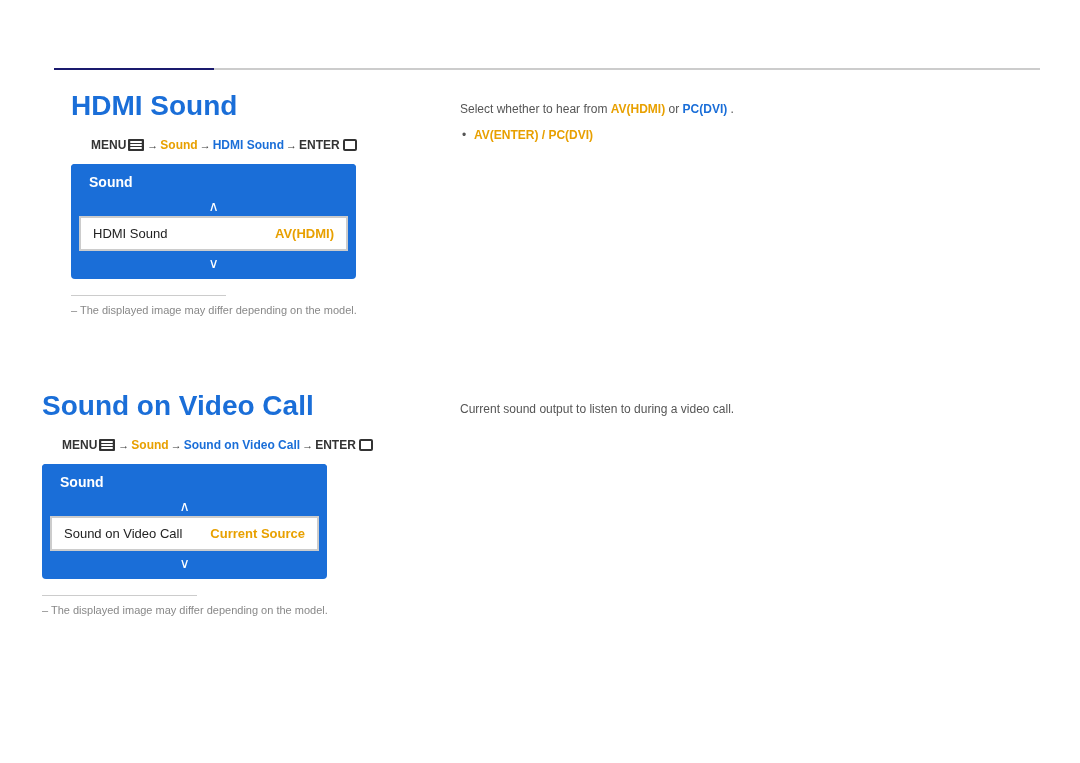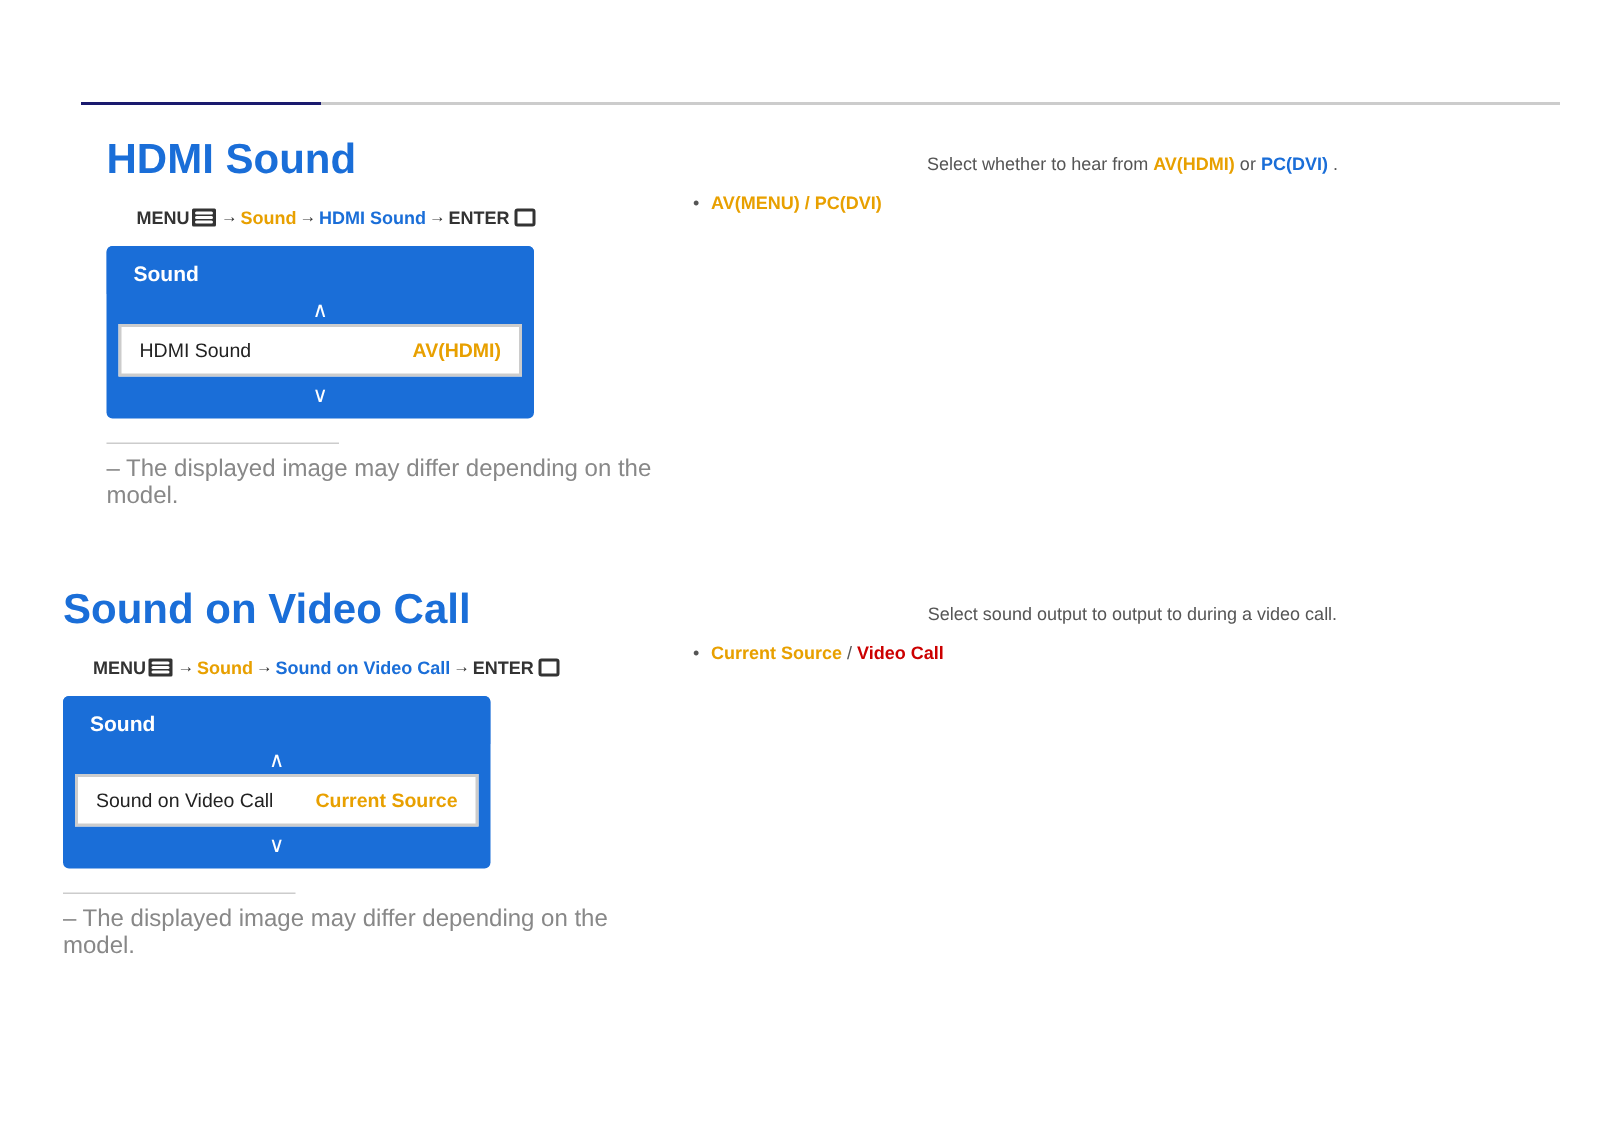--- a/index.html
+++ b/index.html
@@ -156,38 +156,37 @@
     }
 
     .divider-short {
       width: 155px;
       height: 1px;
       background: #cccccc;
       margin-bottom: 8px;
     }
 
     .note-text {
-      font-size: 16px;
+      font-size: 11px;
       color: #888;
     }
 
     
     .desc-hdmi {
       position: absolute;
       top: 100px;
       left: 460px;
       width: 590px;
     }
 
     .desc-text {
       font-size: 12px;
       color: #555;
       margin-bottom: 8px;
       line-height: 1.5;
-      text-align: center;
     }
 
     .desc-text .highlight-orange {
       color: #e8a000;
       font-weight: bold;
     }
 
     .desc-text .highlight-blue {
       color: #1a6ed8;
       font-weight: bold;
@@ -297,21 +296,21 @@
     <span> </span>
     <span class="highlight-orange">AV(HDMI)</span>
     <span> </span>
     <span>or</span>
     <span> </span>
     <span class="highlight-blue">PC(DVI)</span>
     <span>.</span>
   </p>
   <ul class="bullet-list">
     <li>
-      <span class="highlight-orange">AV(MENU) / PC(DVI)</span>
+      <span class="highlight-orange">AV(ENTER) / PC(DVI)</span>
     </li>
   </ul>
 </div>
 
 <div class="section-svc">
 
   <div class="section-title-svc">Sound on Video Call</div>
 
   <div class="menu-path">
     <span class="normal">MENU</span>
@@ -334,21 +333,14 @@
     </div>
     <div class="tv-menu-chevron-down"><span class="chevron-down"></span></div>
   </div>
 
   <div class="divider-short"></div>
   <div class="note-text">– The displayed image may differ depending on the model.</div>
 
 </div>
 
 <div class="desc-svc">
-  <p class="desc-text">Select sound output to output to during a video call.</p>
-  <ul class="bullet-list">
-    <li>
-      <span class="highlight-orange">Current Source</span>
-      <span> / </span>
-      <span class="highlight-red">Video Call</span>
-    </li>
-  </ul>
+  <p class="desc-text">Current sound output to listen to during a video call.</p>
 </div>
 
 </body></html>

